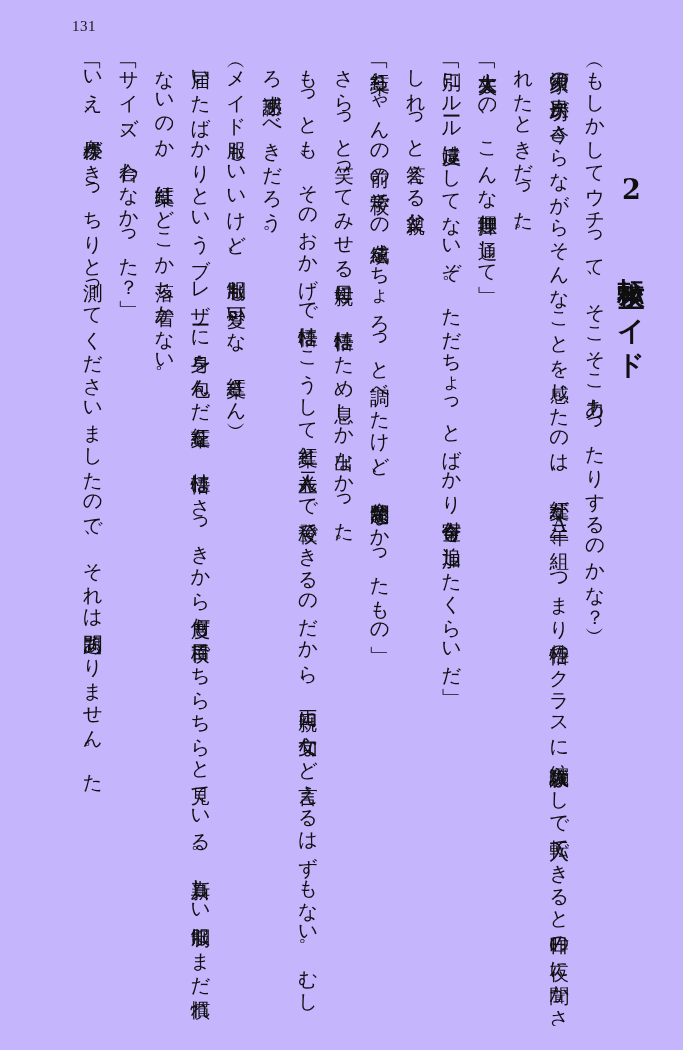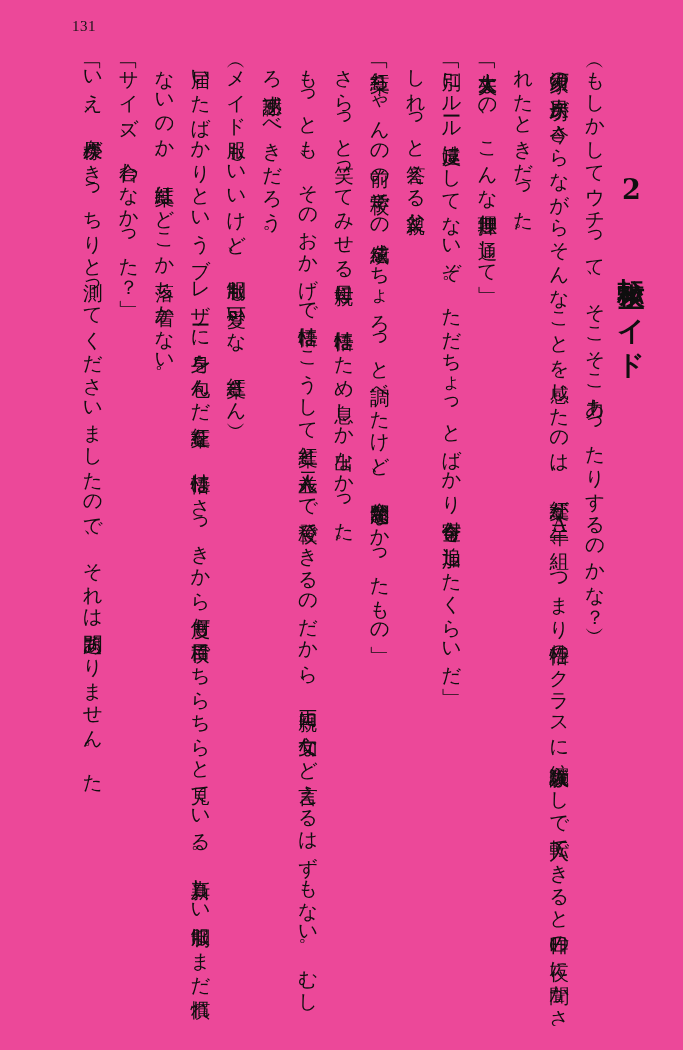--- a/index.html
+++ b/index.html
@@ -8,21 +8,21 @@
     background: #ffffff;
   }
   body {
     font-family: "Liberation Serif", "DejaVu Serif", serif;
     color: #1a1a1a;
   }
   .page {
     position: relative;
     width: 683px;
     height: 1050px;
-    background: #ec4899;
+    background: #c4b5fd;
     overflow: hidden;
   }
   .page-number {
     position: absolute;
     top: 18px;
     left: 72px;
     font-size: 15px;
     letter-spacing: 0.5px;
     color: #141414;
     font-family: "Liberation Serif", "DejaVu Serif", serif;

